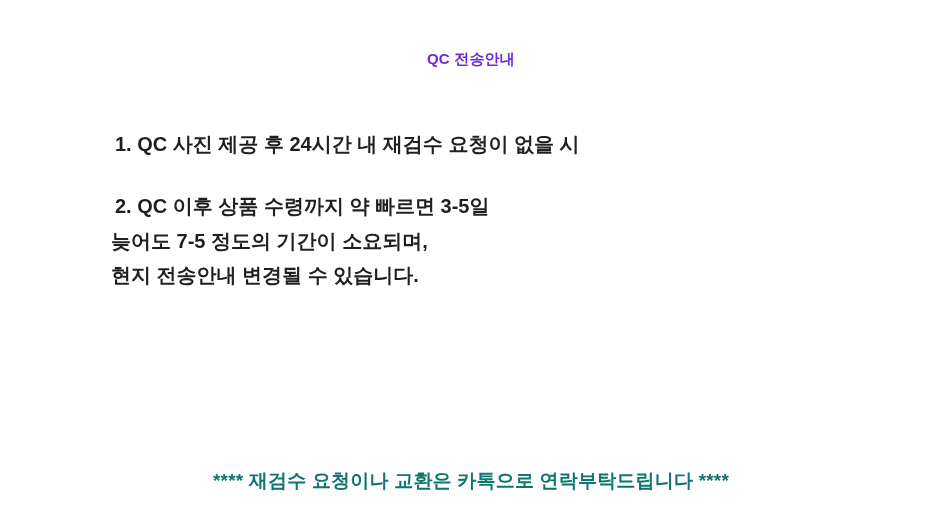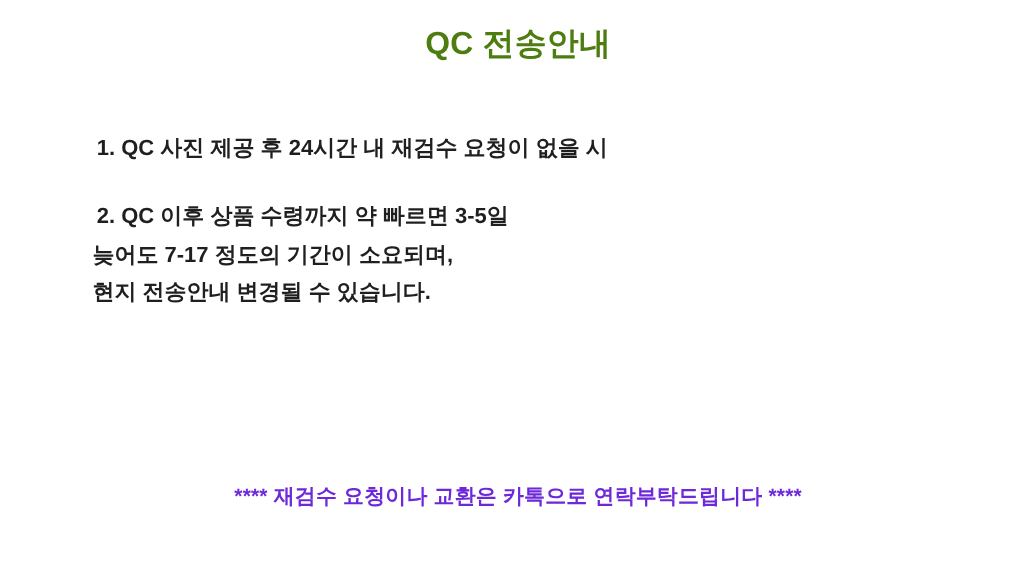--- a/index.html
+++ b/index.html
@@ -15,29 +15,29 @@
     overflow: hidden;
   }
   .page {
     position: relative;
     width: 942px;
     height: 528px;
     box-sizing: border-box;
   }
   .notice-title {
     text-align: center;
-    font-size: 29px;
+    font-size: 15px;
     font-weight: 700;
-    color: #4d7c0f;
-    margin-top: 20px;
+    color: #6d28d9;
+    margin-top: 50px;
     letter-spacing: 0.2px;
   }
   .body-block {
     margin-top: 58px;
-    padding-left: 88px;
+    padding-left: 115px;
   }
   .para {
     margin-bottom: 28px;
   }
   .para:last-child {
     margin-bottom: 0;
   }
   .line {
     font-size: 20px;
     line-height: 1.72;
@@ -49,40 +49,40 @@
     margin-left: -4px;
   }
   .footer-note {
     position: absolute;
     left: 0;
     right: 0;
     top: 418px;
     text-align: center;
     font-size: 19px;
     font-weight: 600;
-    color: #6d28d9;
+    color: #0f766e;
     letter-spacing: 0.2px;
   }
 </style>
 </head>
 <body>
 
 <div class="page">
 
   <div class="notice-title">QC 전송안내</div>
 
   <div class="body-block">
 
     <div class="para">
       <div class="line">1. QC 사진 제공 후 24시간 내 재검수 요청이 없을 시</div>
     </div>
 
     <div class="para">
       <div class="line">2. QC 이후 상품 수령까지 약 빠르면 3-5일</div>
-      <div class="line indent">늦어도 7-17 정도의 기간이 소요되며,</div>
+      <div class="line indent">늦어도 7-5 정도의 기간이 소요되며,</div>
       <div class="line indent">현지 전송안내 변경될 수 있습니다.</div>
     </div>
 
   </div>
 
   <div class="footer-note">**** 재검수 요청이나 교환은 카톡으로 연락부탁드립니다 ****</div>
 
 </div>
 
 </body></html>

